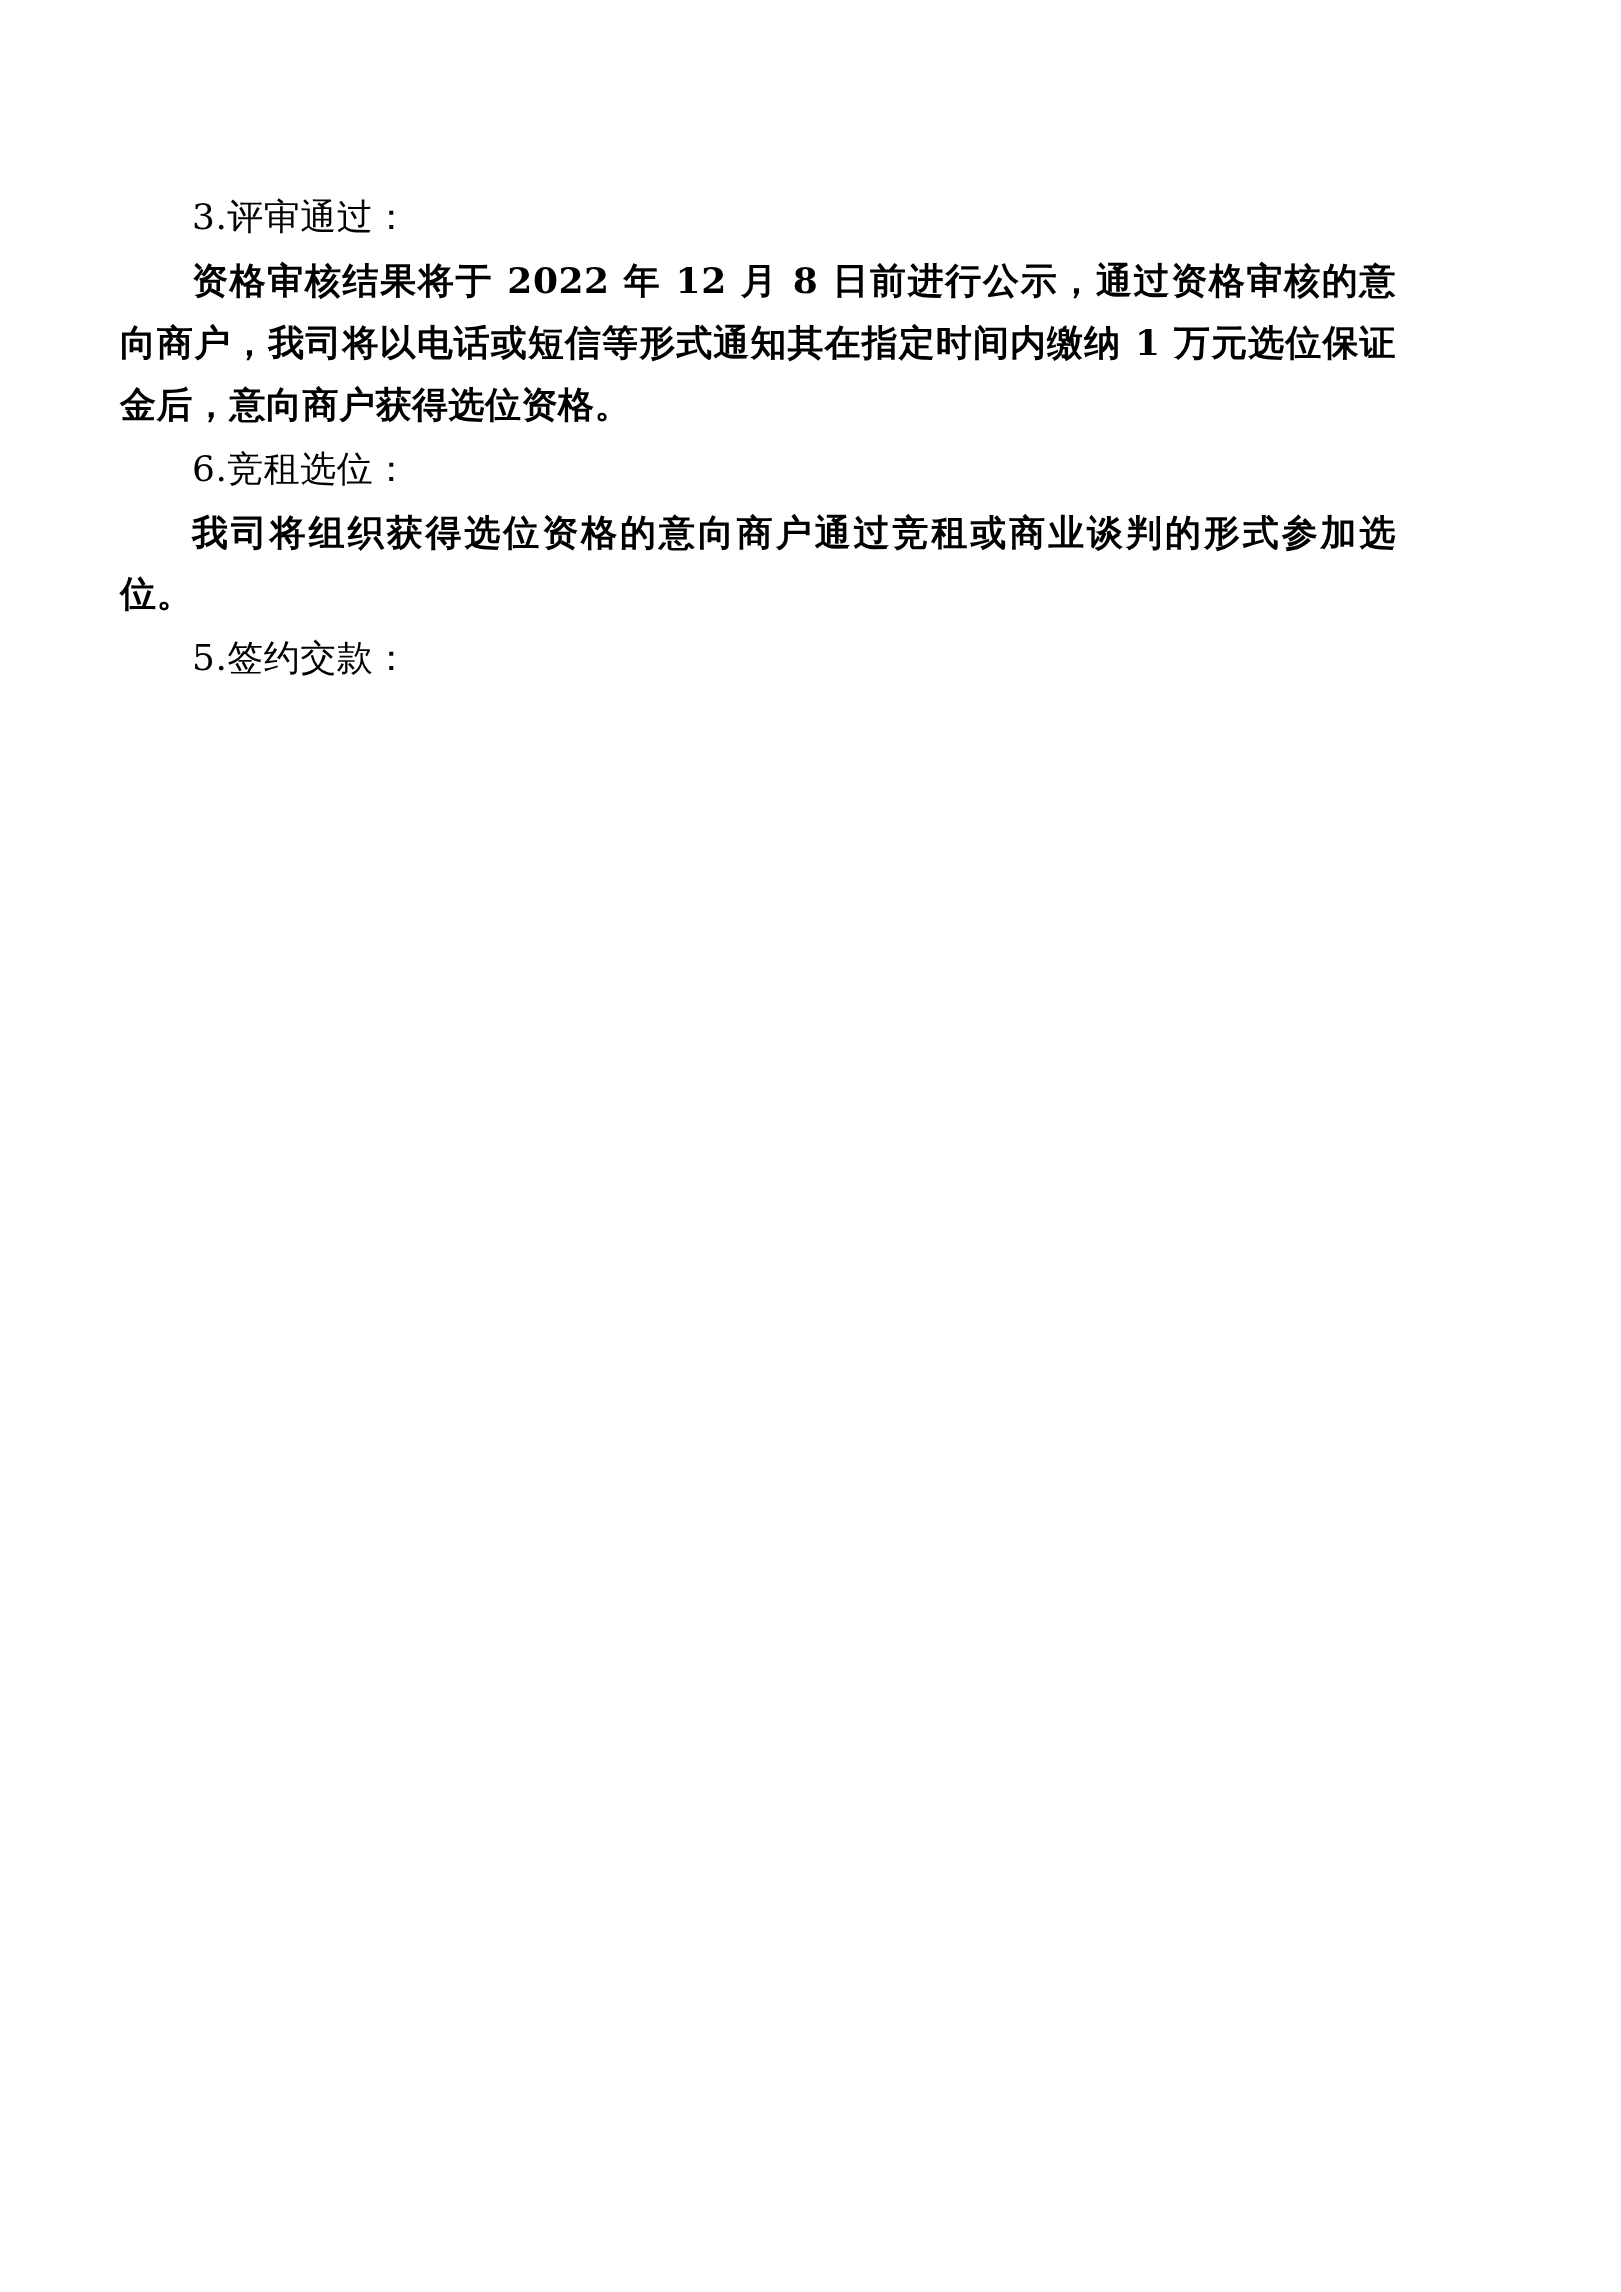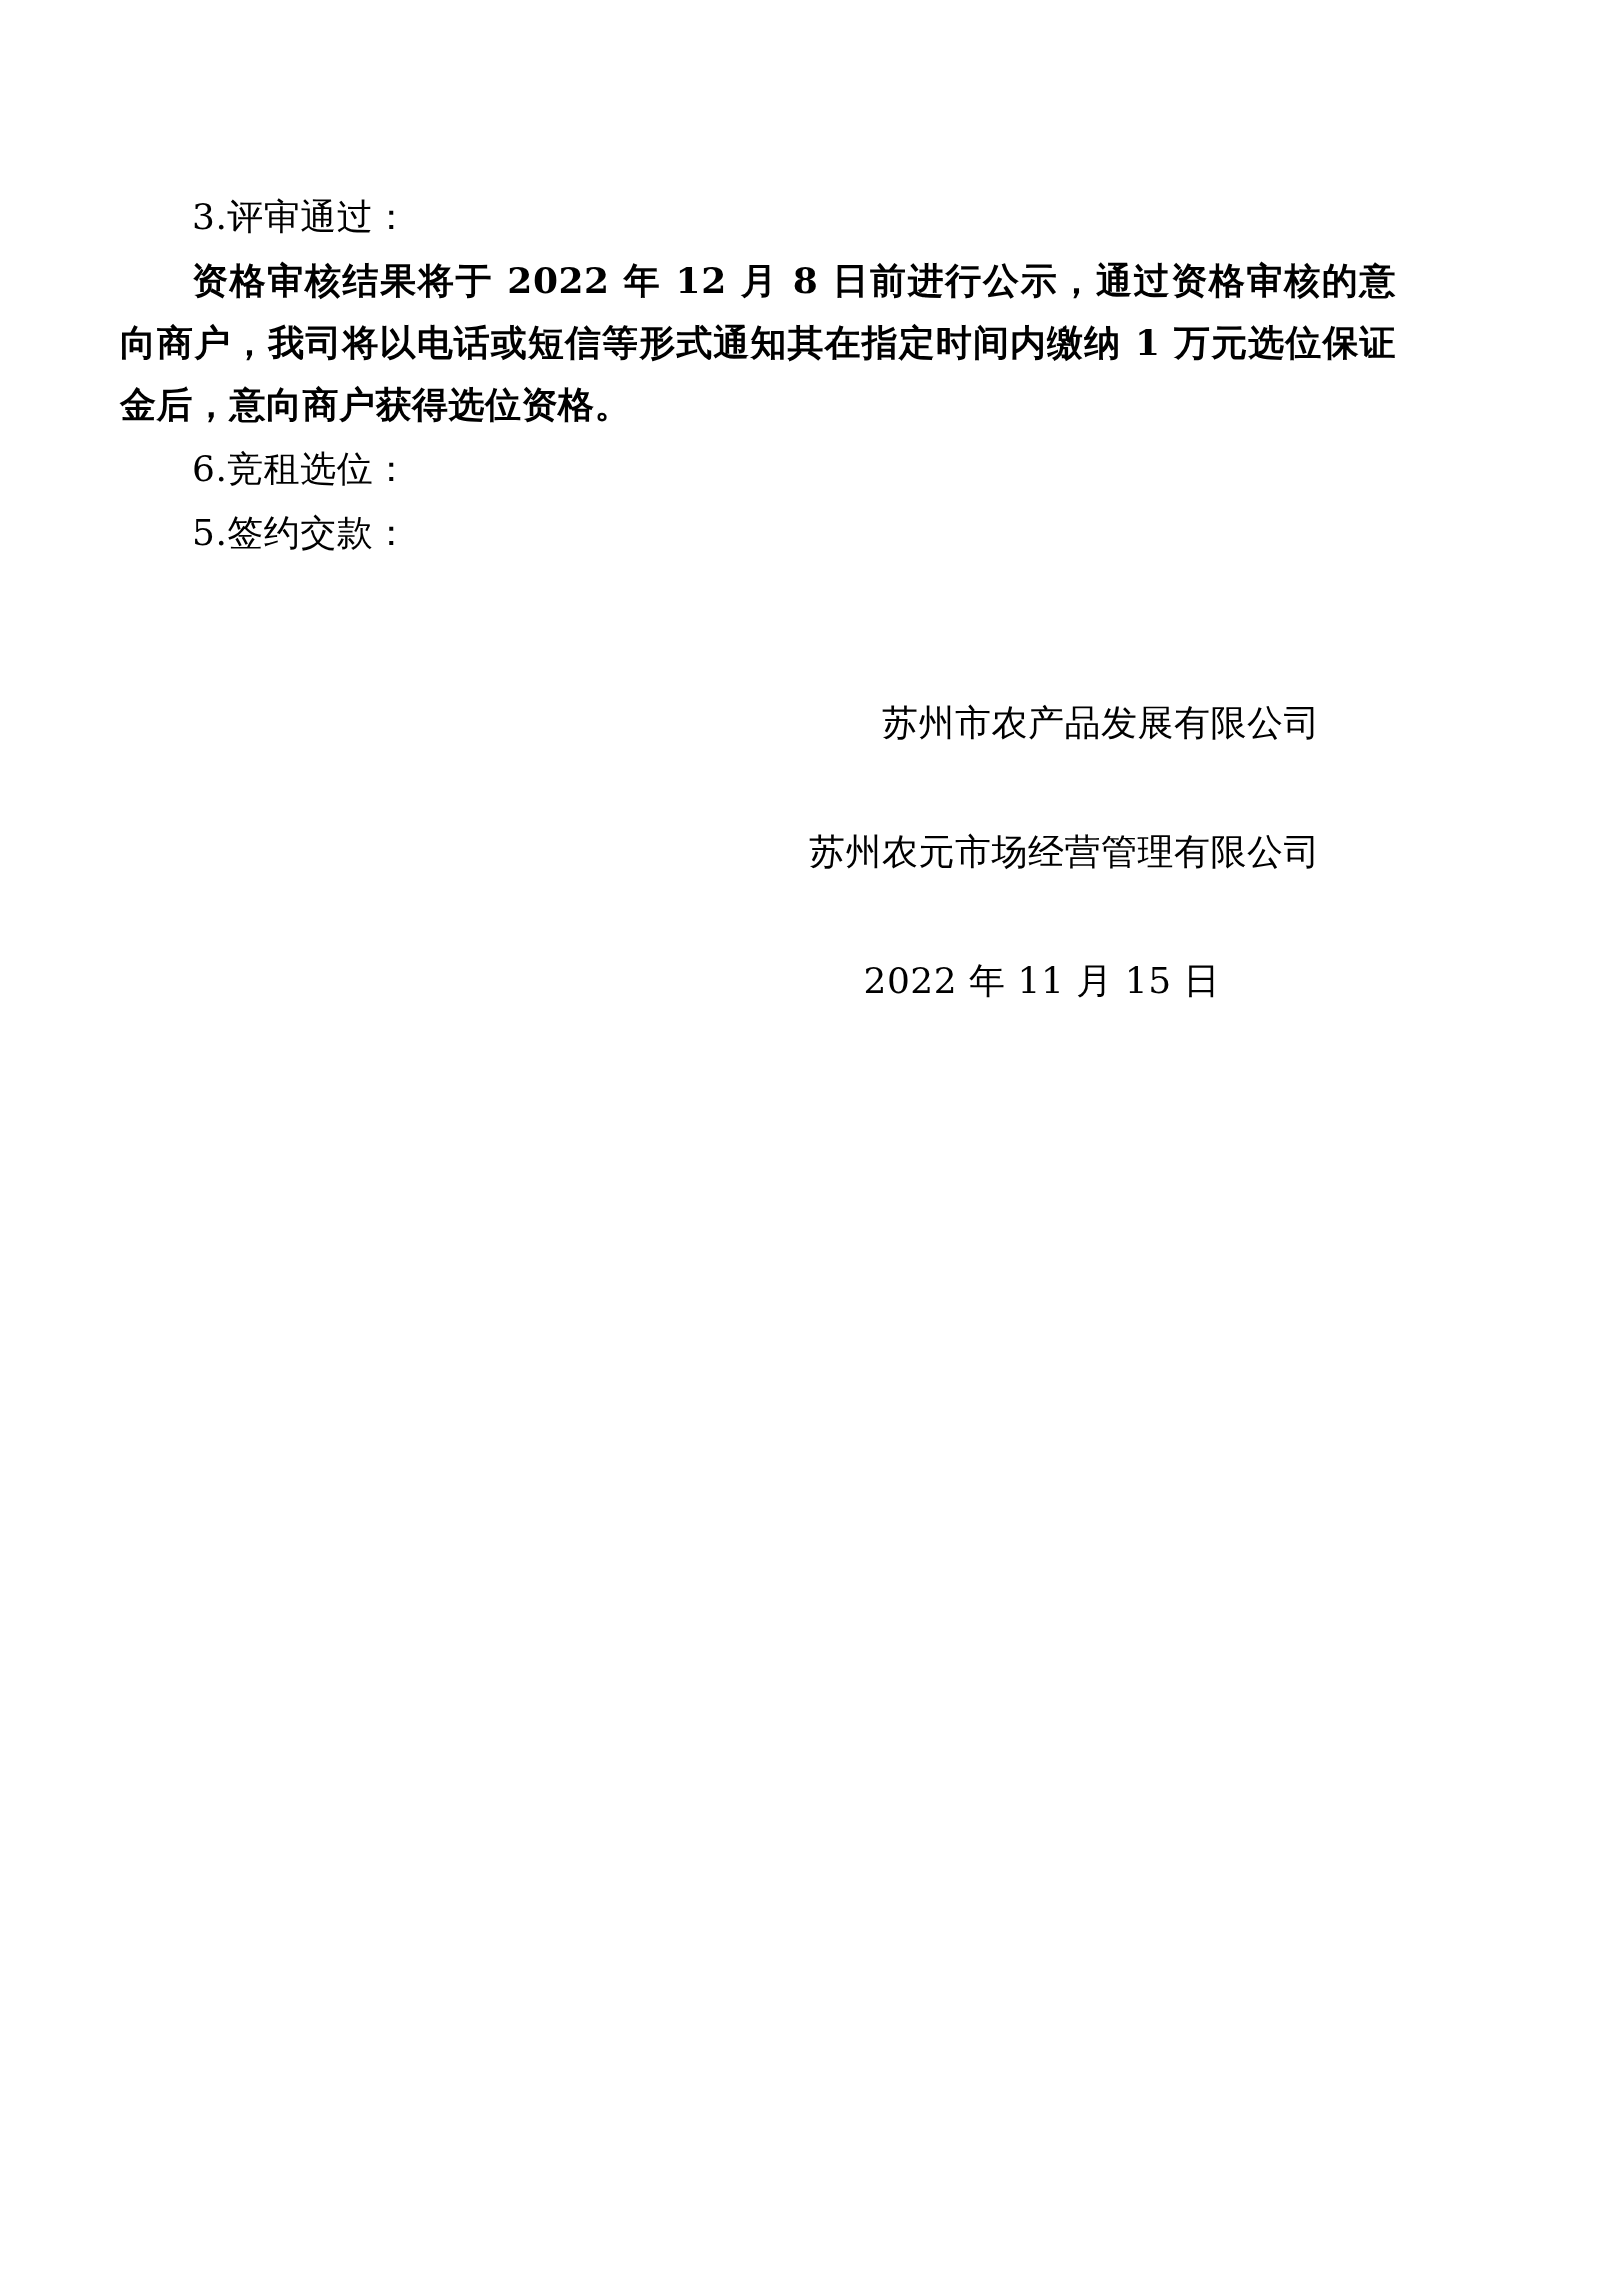--- a/index.html
+++ b/index.html
@@ -58,24 +58,20 @@
 </head>
 <body>
 
 <div class="page">
   <div class="doc-body">
 
     <p class="heading-item">3.评审通过：</p>
     <p class="para">资格审核结果将于 2022 年 12 月 8 日前进行公示，通过资格审核的意向商户，我司将以电话或短信等形式通知其在指定时间内缴纳 1 万元选位保证金后，意向商户获得选位资格。</p>
 
     <p class="heading-item">6.竞租选位：</p>
+    <p class="para">我司将组织获得选位资格的意向商户通过竞租或商业谈判的形式参加选位。</p>
 
     <p class="heading-item">5.签约交款：</p>
 
-    <div class="sign-block">
-      <div class="sign-line">苏州市农产品发展有限公司</div>
-      <div class="sign-line">苏州农元市场经营管理有限公司</div>
-      <div class="sign-line date">2022 年 11 月 15 日</div>
-    </div>
 
   </div>
 </div>
 
 
 </body></html>

